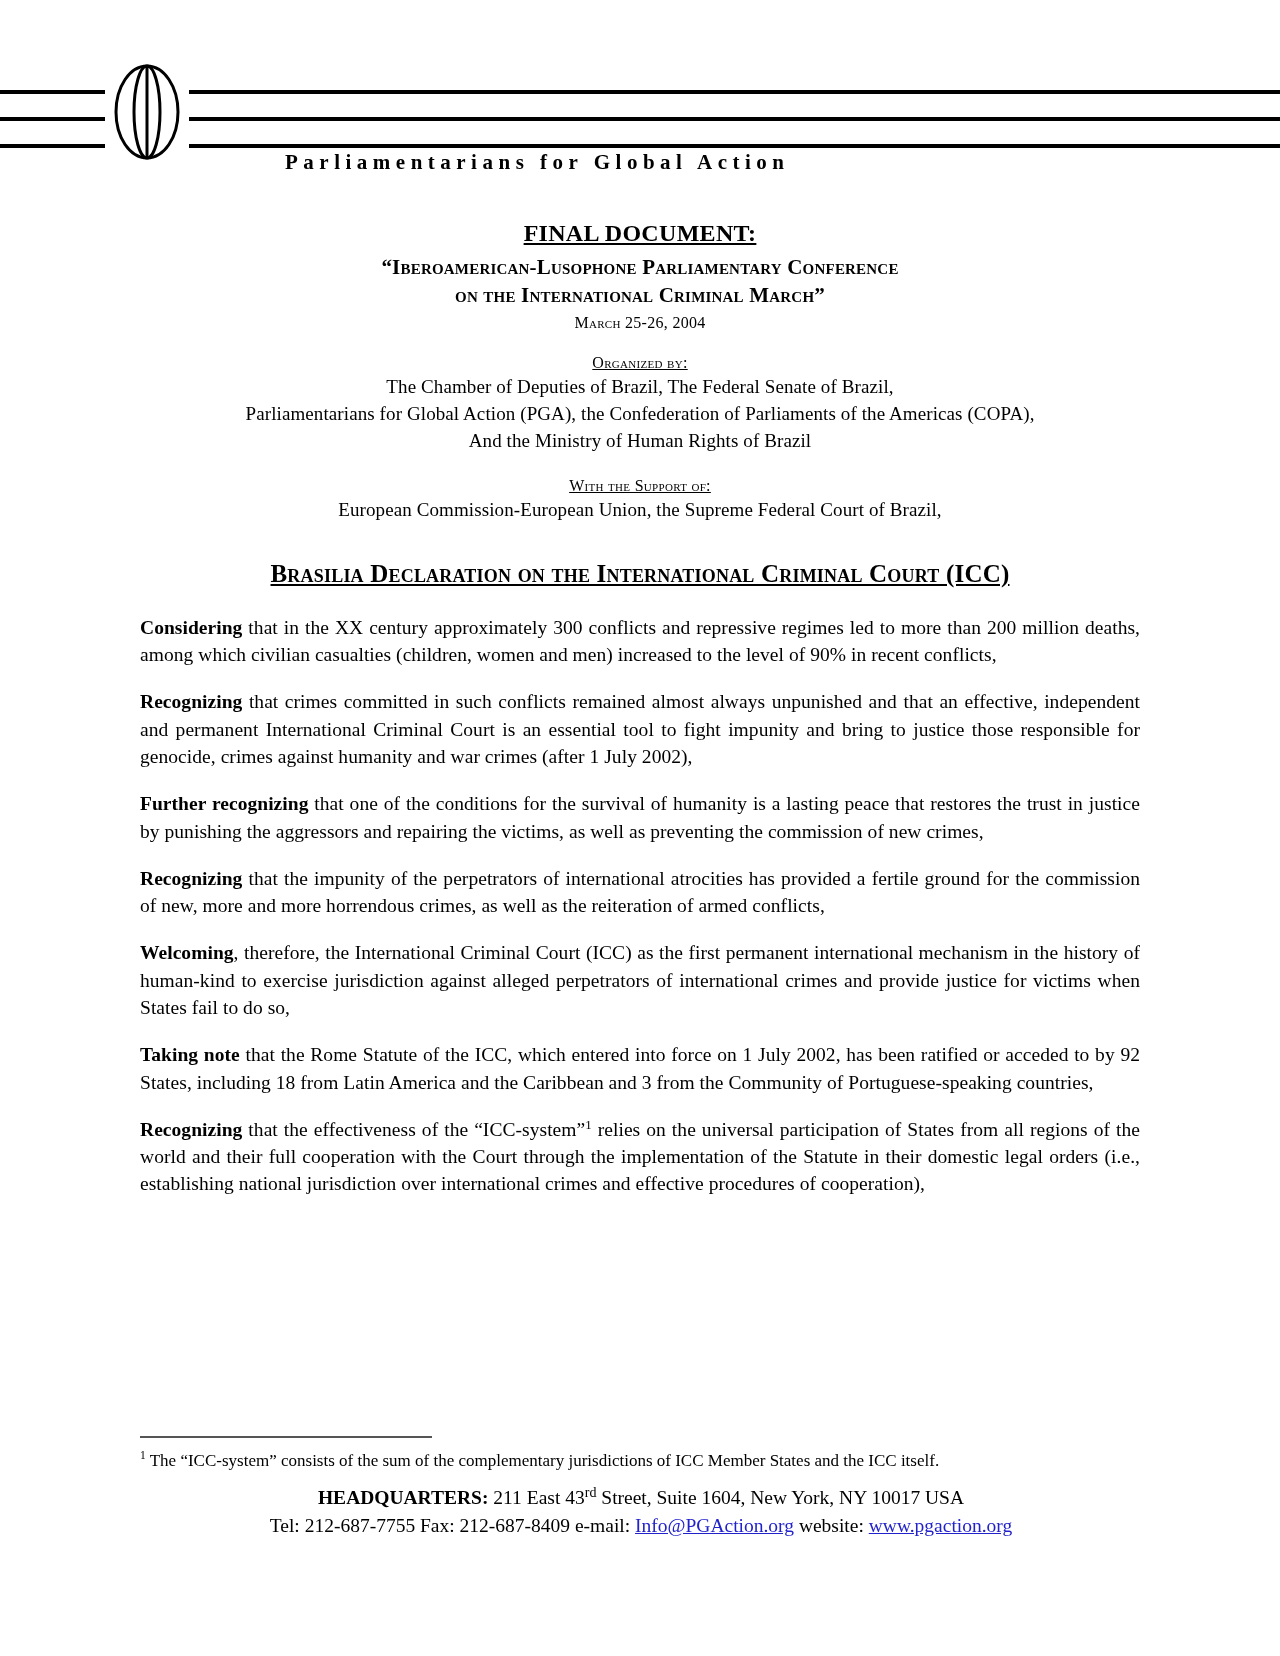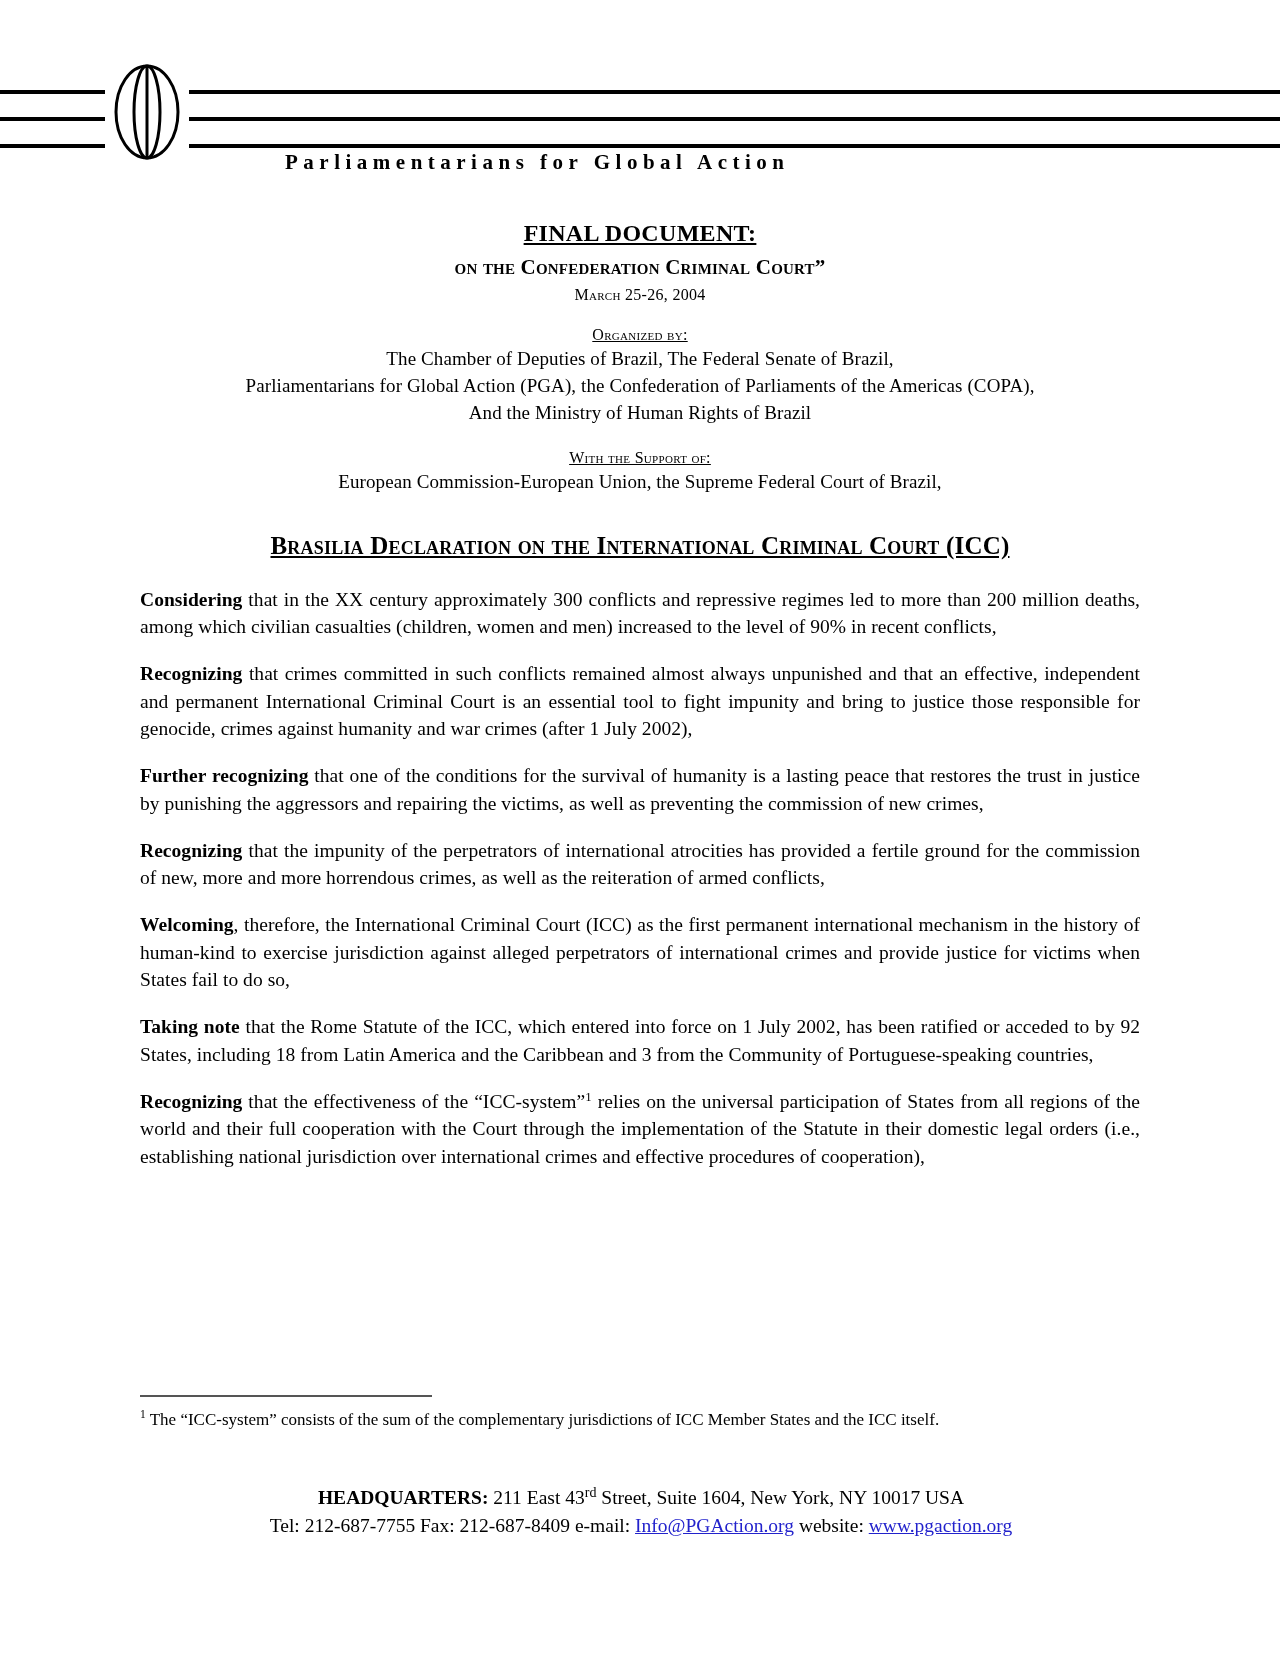--- a/index.html
+++ b/index.html
@@ -143,21 +143,21 @@
     font-size: 0.66em;
     vertical-align: super;
     line-height: 0;
   }
 
   
   .footnote-area {
     position: absolute;
     left: 140px;
     right: 140px;
-    top: 1333px;
+    top: 1374px;
   }
   .footnote-rule {
     width: 292px;
     height: 2px;
     background: #555;
     margin-bottom: 11px;
   }
   .footnote-text {
     font-size: 17px;
     line-height: 1.38;
@@ -208,21 +208,22 @@
       </svg>
     </div>
     <div class="org-name">Parliamentarians for Global Action</div>
   </div>
 
   <div class="content">
 
     <div class="title-block">
       <div class="final-doc">FINAL DOCUMENT:</div>
       <div class="conf-title">
-        <div>on the Confederation Criminal Court”</div>
+        <div>“Iberoamerican-Lusophone Parliamentary Conference</div>
+        <div>on the International Criminal March”</div>
       </div>
       <div class="conf-date">March 25-26, 2004</div>
 
       <div class="sec-label">Organized by:</div>
       <div class="org-line">The Chamber of Deputies of Brazil, The Federal Senate of Brazil,</div>
       <div class="org-line">Parliamentarians for Global Action (PGA), the Confederation of Parliaments of the Americas (COPA),</div>
       <div class="org-line">And the Ministry of Human Rights of Brazil</div>
 
       <div class="sec-label">With the Support of:</div>
       <div class="support-line">European Commission-European Union, the Supreme Federal Court of Brazil,</div>

